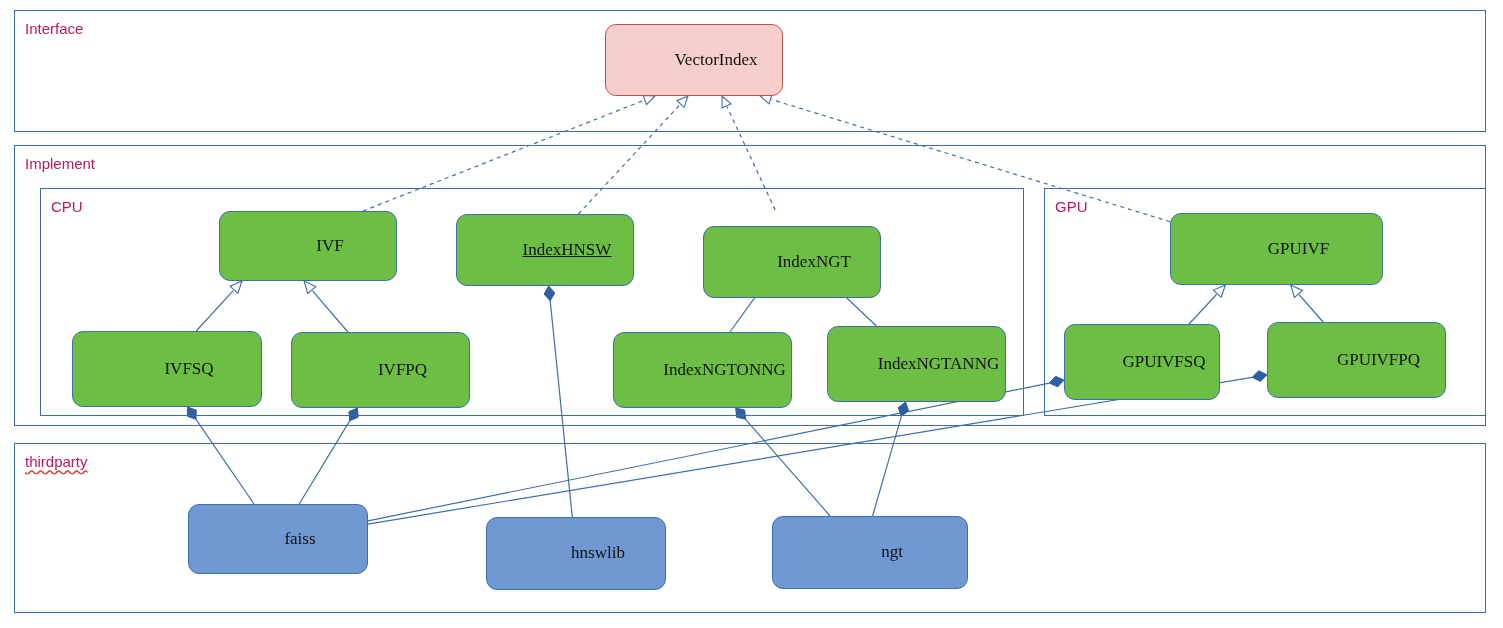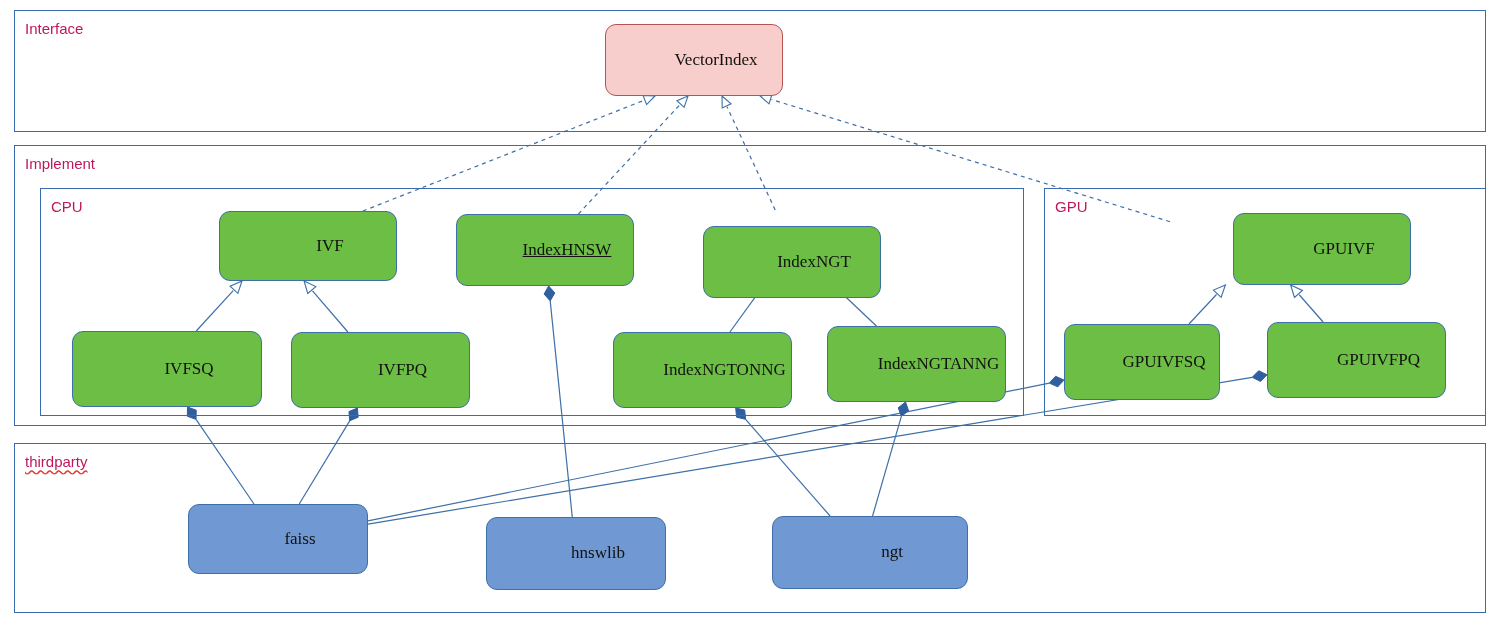--- a/index.html
+++ b/index.html
@@ -160,21 +160,21 @@
     </div>
   <div id="nodes">
       <div class="node pink" style="left: 605px; top: 24px; width: 178px; height: 72px;">VectorIndex</div>
       <div class="node green" style="left: 185px; top: 211px; width: 178px; height: 70px; margin-left: 34px;">IVF</div>
       <div class="node green" style="left: 456px; top: 214px; width: 178px; height: 72px; text-decoration: underline;">IndexHNSW</div>
       <div class="node green" style="left: 703px; top: 210px; width: 178px; height: 72px; margin-top: 16px;">IndexNGT</div>
       <div class="node green" style="left: 72px; top: 331px; width: 190px; height: 76px;">IVFSQ</div>
       <div class="node green" style="left: 291px; top: 332px; width: 179px; height: 76px;">IVFPQ</div>
       <div class="node green" style="left: 613px; top: 332px; width: 179px; height: 76px;">IndexNGTONNG</div>
       <div class="node green" style="left: 827px; top: 326px; width: 179px; height: 76px;">IndexNGTANNG</div>
-      <div class="node green" style="left: 1233px; top: 213px; width: 178px; height: 72px; text-align: right;">GPUIVF</div>
+      <div class="node green" style="left: 1170px; top: 213px; width: 213px; height: 72px; text-align: right;">GPUIVF</div>
       <div class="node green" style="left: 1064px; top: 324px; width: 156px; height: 76px;">GPUIVFSQ</div>
       <div class="node green" style="left: 1267px; top: 322px; width: 179px; height: 76px;">GPUIVFPQ</div>
       <div class="node blue" style="left: 188px; top: 504px; width: 180px; height: 70px;">faiss</div>
       <div class="node blue" style="left: 486px; top: 517px; width: 180px; height: 73px;">hnswlib</div>
       <div class="node blue" style="left: 772px; top: 516px; width: 196px; height: 73px;">ngt</div>
     </div>
 
 </div>
 
 </body></html>

